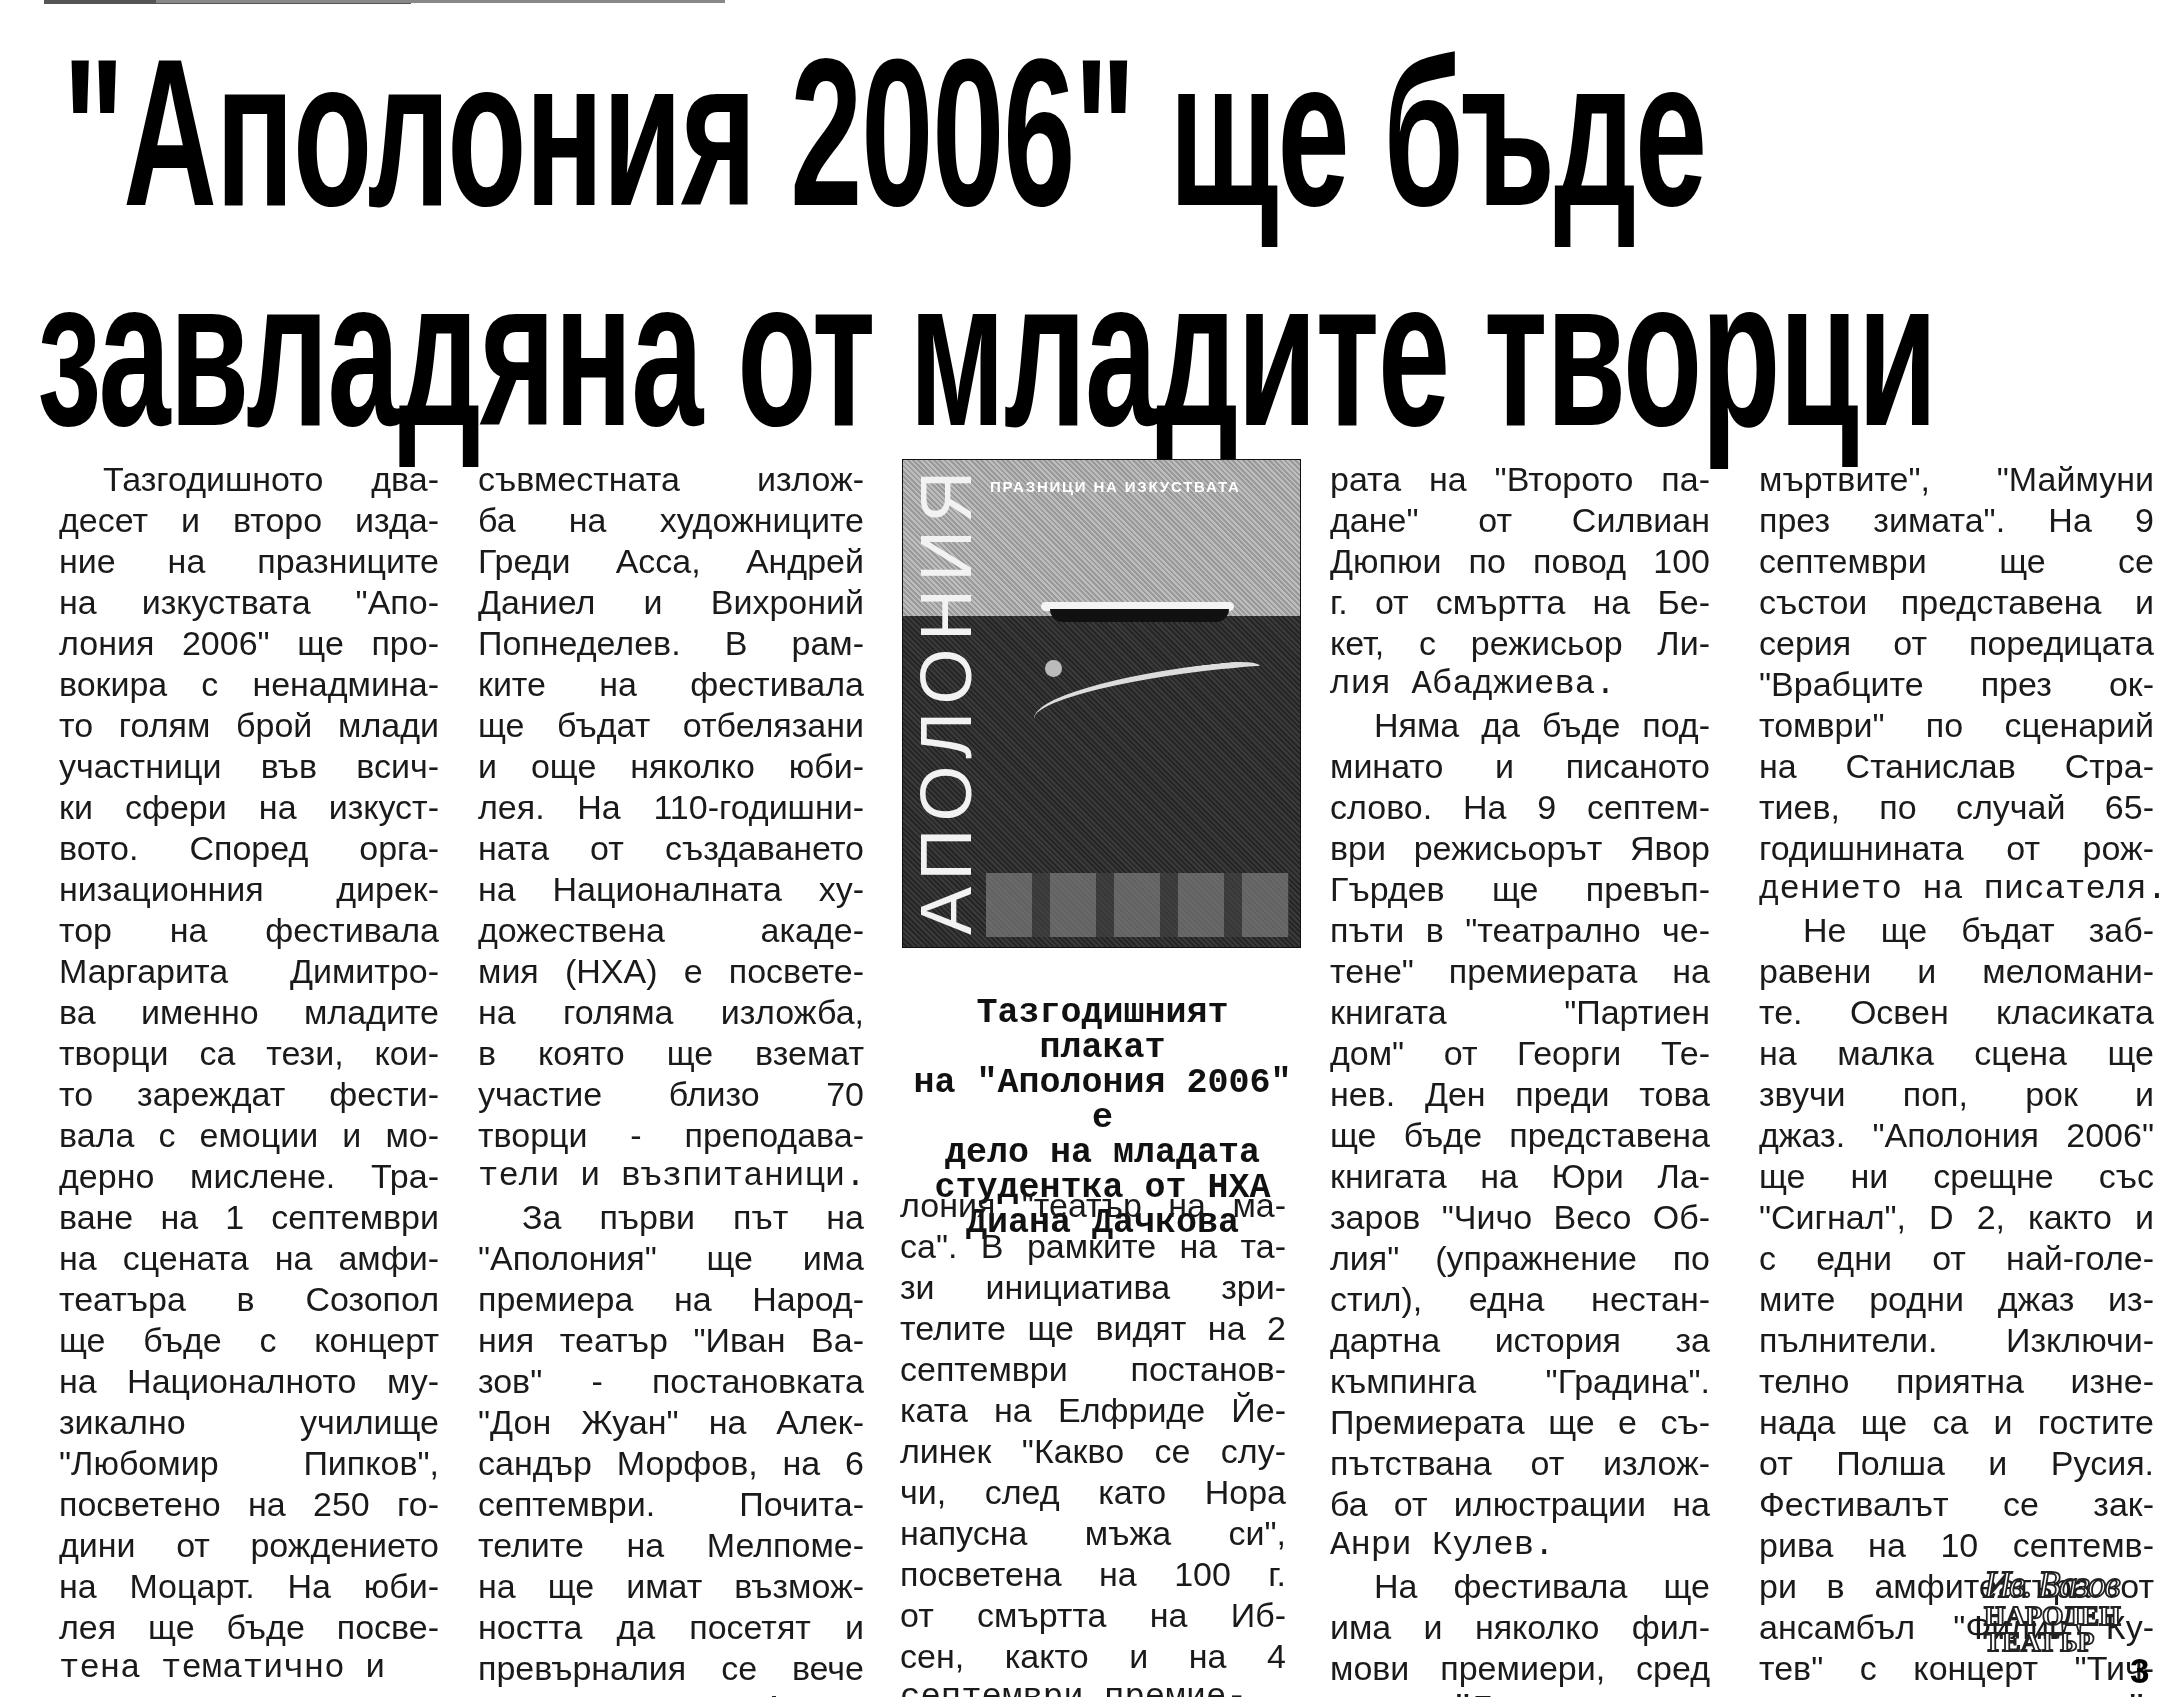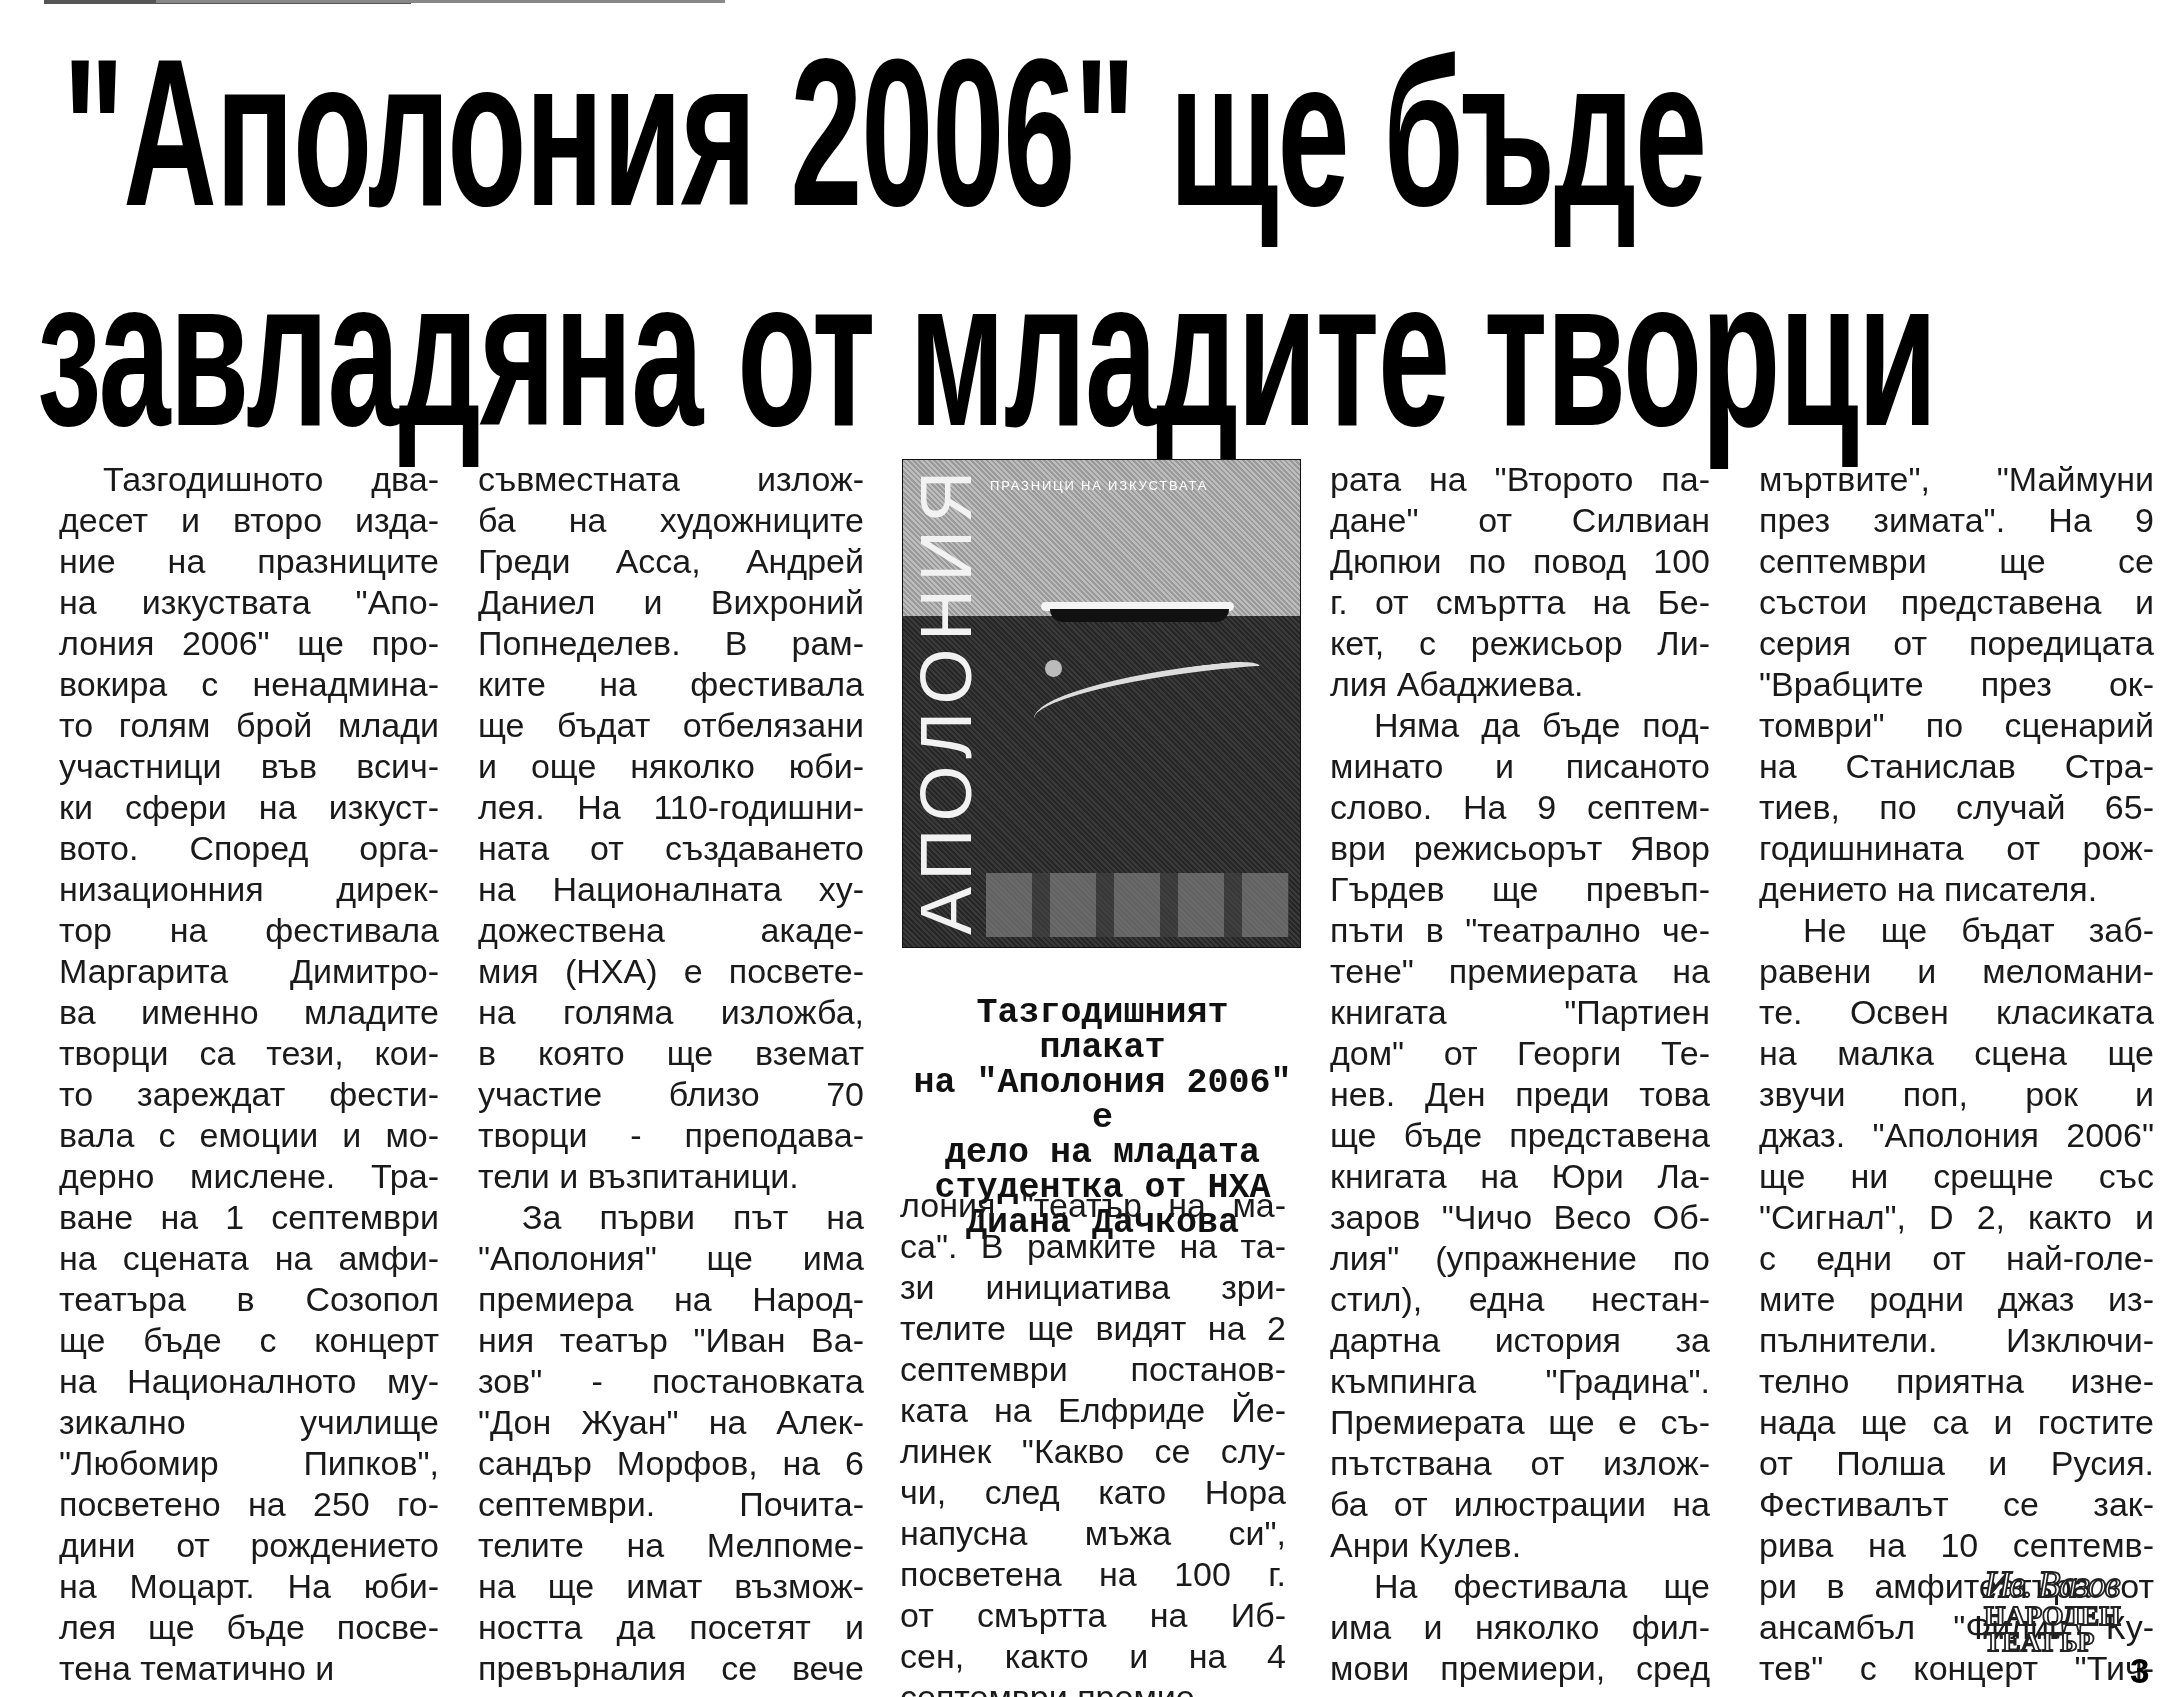--- a/index.html
+++ b/index.html
@@ -17,21 +17,21 @@
       white-space: nowrap; letter-spacing: -1.8px;
     }
     .headline .hl1 { margin-left: 26px; }
     .headline .hl2 { margin-top: 11px; }
     .col {
       position: absolute; top: 459px;
       font-family: "Liberation Sans", sans-serif; font-size: 34px; line-height: 41px;
       text-align: justify; color: #1a1a1a;
     }
     .col .line { display: block; text-align: justify; text-align-last: justify; white-space: nowrap; }
-    .col .line.last { text-align-last: left; }
+    .col .line.last { text-align-last: left; font-family: Liberation Mono, monospace; }
     .col .line.indent { padding-left: 44px; }
     #col1 { left: 59px; width: 380px; }
     #col2 { left: 478px; width: 386px; }
     #col3 { left: 900px; width: 386px; top: 1185px; }
     #col4 { left: 1330px; width: 380px; }
     #col5 { left: 1759px; width: 395px; }
     .poster {
       position: absolute; left: 902px; top: 459px; width: 397px; height: 487px;
       background: #222; border: 1.8px solid #111; overflow: hidden;
     }
@@ -40,21 +40,21 @@
     .poster .sea { position: absolute; left: 0; top: 156px; width: 100%; height: 331px;
       background: repeating-linear-gradient(45deg, #3a3a3a 0 1.8px, #262626 1.8px 3.7px); }
     .poster .vert-title {
       position: absolute; left: 11px; top: 7.3px; width: 64px; height: 468px;
       writing-mode: vertical-rl; transform: rotate(180deg);
       font-family: "Liberation Sans", sans-serif; font-size: 72px; color: #f2f2f2;
       letter-spacing: 7.3px; line-height: 64px; text-align: left;
     }
     .poster .subtitle {
       position: absolute; left: 87px; top: 18.4px; font-family: "Liberation Sans", sans-serif;
-      font-weight: normal; font-size: 13px; color: #fff; letter-spacing: 1.8px;
+      font-weight: bold; font-size: 15px; color: #fff; letter-spacing: 1.8px;
     }
     .poster .boat { position: absolute; left: 147px; top: 149px; width: 179px; height: 13px;
       background: #111; border-radius: 0 0 55px 55px; }
     .poster .boat-top { position: absolute; left: 138px; top: 142px; width: 193px; height: 9.2px;
       background: #f4f4f4; border-radius: 37px; }
     .poster .stroke { position: absolute; left: 129px; top: 211px; width: 230px; height: 37px;
       border-top: 6.4px solid #ddd; border-radius: 100% 20% 0 0; transform: rotate(-6deg); }
     .poster .dot { position: absolute; left: 142px; top: 200px; width: 16.5px; height: 16.5px; border-radius: 50%; background: #bbb; }
     .poster .logos { position: absolute; left: 83px; top: 413px; width: 303px; height: 64px;
       background: repeating-linear-gradient(90deg, #8a8a8a 0 46px, #444 46px 64px); opacity: .6; }

